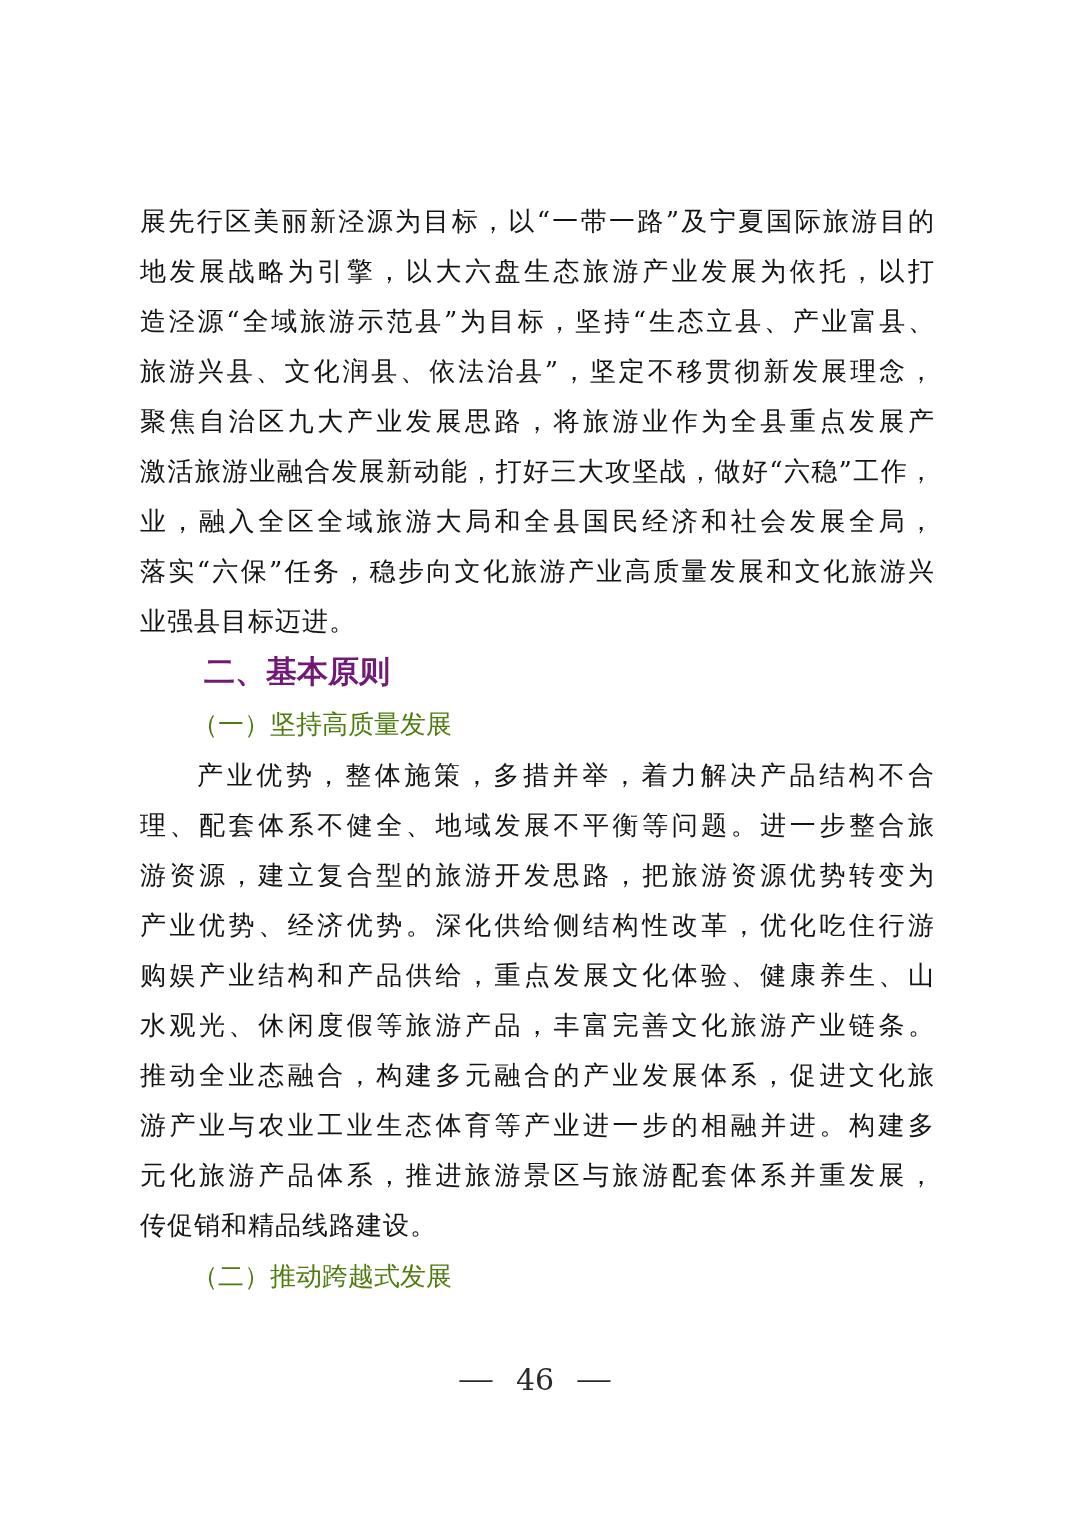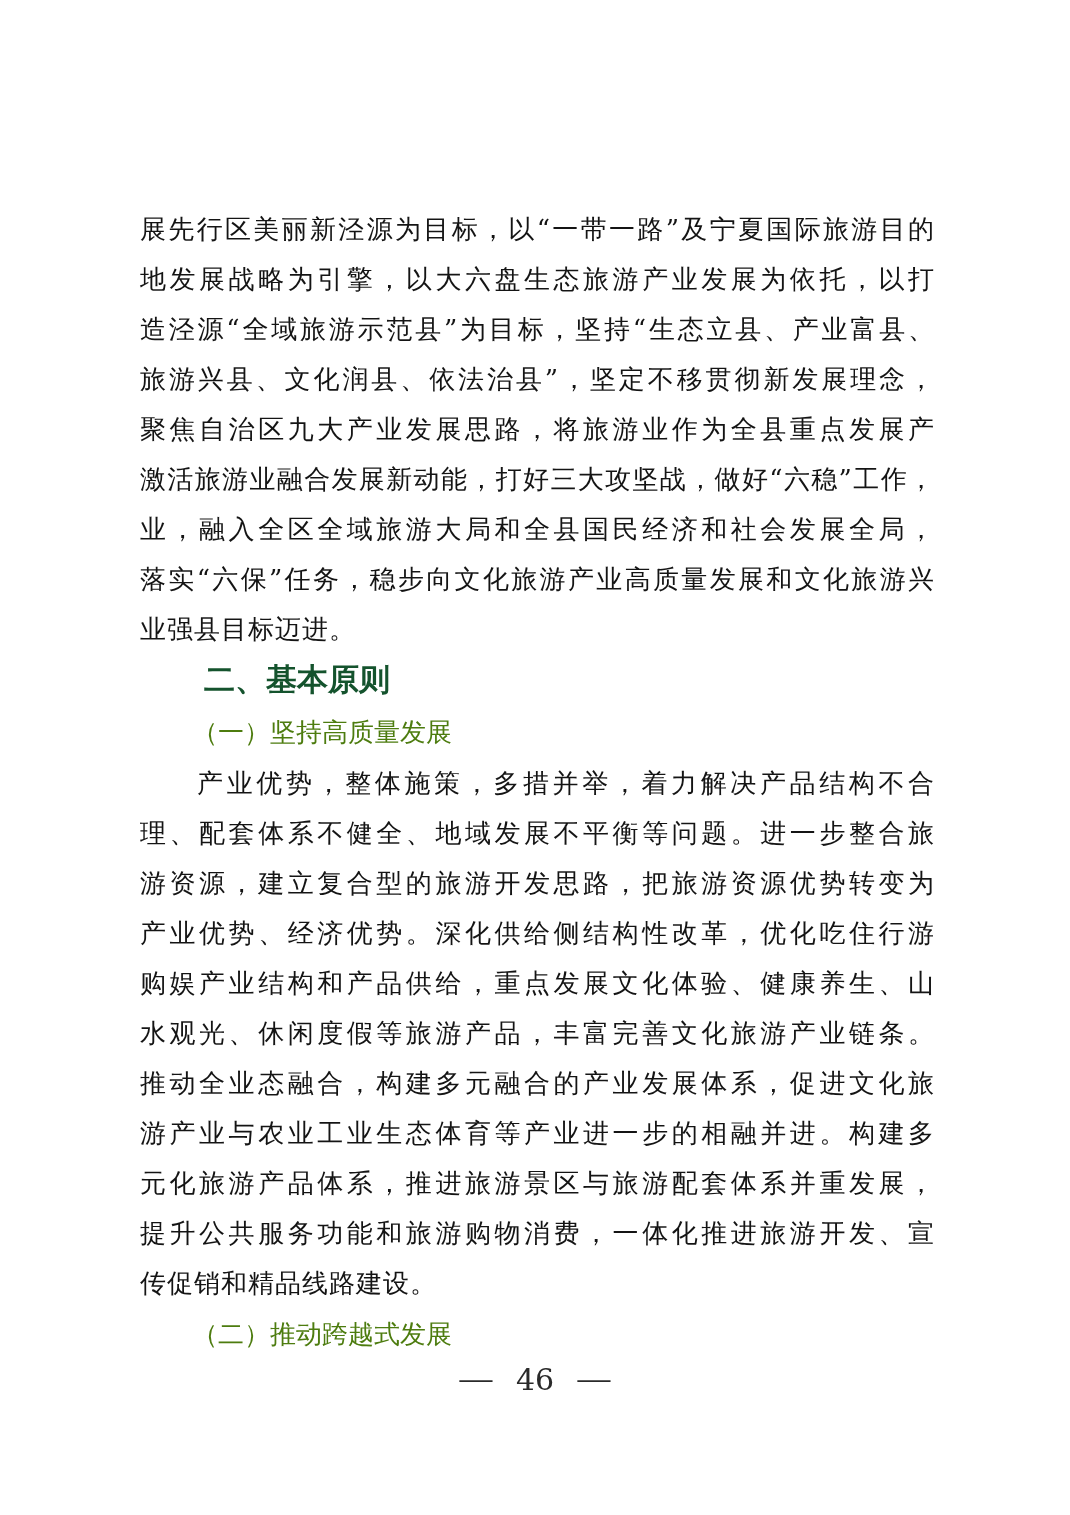--- a/index.html
+++ b/index.html
@@ -12,21 +12,21 @@
     width: 1070px;
     height: 1515px;
     background: #ffffff;
     overflow: hidden;
     font-family: "DejaVu Serif", "Liberation Serif", serif;
     color: #141414;
   }
   .content {
     position: absolute;
     left: 140px;
-    top: 204px;
+    top: 196px;
     width: 795px;
   }
   .line {
     height: 50px;
     line-height: 50px;
     font-size: 26px;
     letter-spacing: 1px;
     white-space: nowrap;
   }
   .just {
@@ -41,21 +41,21 @@
   .indent {
     text-indent: 57px;
   }
   .heading-main {
     height: 52px;
     line-height: 52px;
     font-size: 31px;
     font-weight: bold;
     padding-left: 64px;
     font-family: "Liberation Sans", "DejaVu Sans", sans-serif;
-    color: #14532d;
+    color: #701a75;
   }
   .heading-sub {
     height: 52px;
     line-height: 52px;
     font-size: 26px;
     font-weight: normal;
     padding-left: 52px;
     font-family: "DejaVu Serif", "Liberation Serif", serif;
     color: #4d7c0f;
   }
@@ -102,21 +102,20 @@
 
     <div class="line just indent">产业优势，整体施策，多措并举，着力解决产品结构不合</div>
     <div class="line just">理、配套体系不健全、地域发展不平衡等问题。进一步整合旅</div>
     <div class="line just">游资源，建立复合型的旅游开发思路，把旅游资源优势转变为</div>
     <div class="line just">产业优势、经济优势。深化供给侧结构性改革，优化吃住行游</div>
     <div class="line just">购娱产业结构和产品供给，重点发展文化体验、健康养生、山</div>
     <div class="line just">水观光、休闲度假等旅游产品，丰富完善文化旅游产业链条。</div>
     <div class="line just">推动全业态融合，构建多元融合的产业发展体系，促进文化旅</div>
     <div class="line just">游产业与农业工业生态体育等产业进一步的相融并进。构建多</div>
     <div class="line just">元化旅游产品体系，推进旅游景区与旅游配套体系并重发展，</div>
-    <div class="line just">提升公共服务功能和旅游购物消费，一体化推进旅游开发、宣</div>
     <div class="line end">传促销和精品线路建设。</div>
 
     <div class="heading-sub">（二）推动跨越式发展</div>
 
   </div>
 
   <div class="footer">
     <span class="dash">—</span>
     <span class="num">46</span>
     <span class="dash">—</span>

